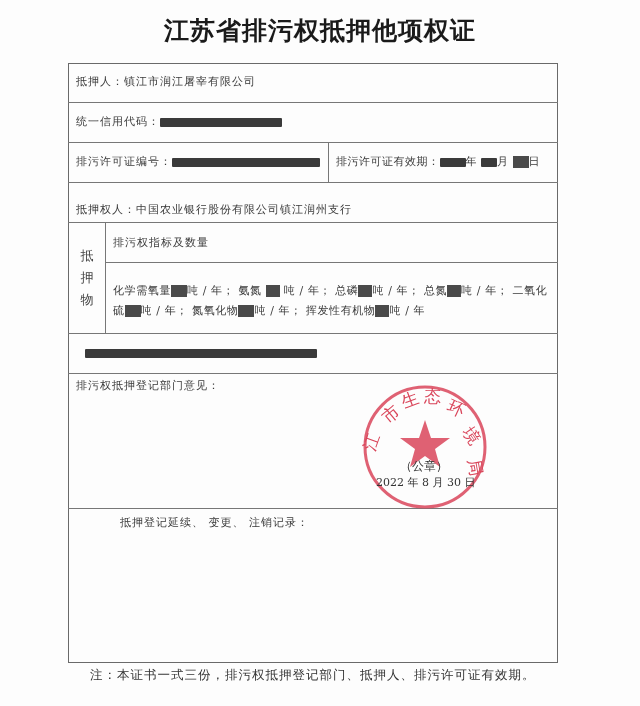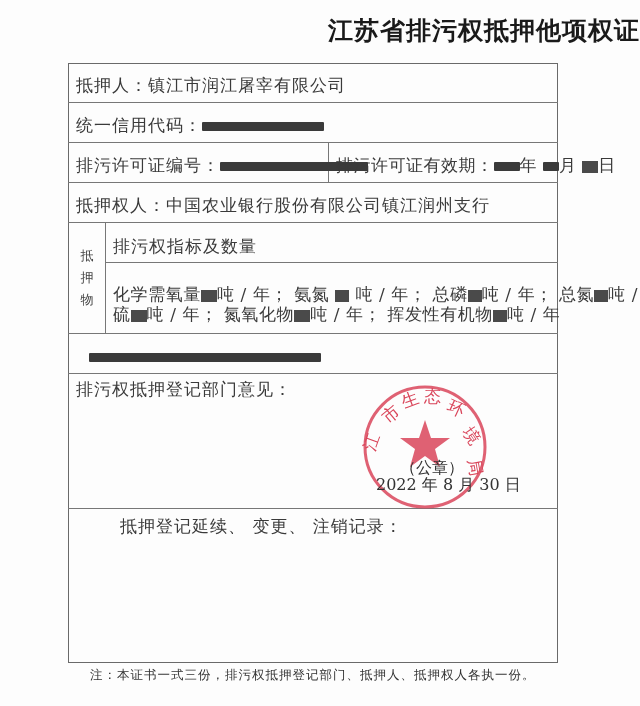--- a/index.html
+++ b/index.html
@@ -1,25 +1,25 @@
 <!DOCTYPE html>
 <html><head>
 <meta charset="utf-8">
 <style>
   html, body { margin:0; padding:0; }
   body { width:640px; height:706px; background:#fdfdfd; position:relative; overflow:hidden;
          font-family:"DejaVu Serif","Liberation Serif",serif; color:#333; }
-  .title { position:absolute; left:0; top:14px; width:640px; text-align:right;
+  .title { position:absolute; left:0; top:14px; width:640px; text-align:center;
            font-size:25px; font-weight:bold; color:#1a1a1a; letter-spacing:1px;
            font-family:"DejaVu Sans","Liberation Sans",sans-serif; }
   .tbl { position:absolute; left:68px; top:63px; width:490px; height:600px;
          border:1.5px solid #6a6a6a; box-sizing:border-box; }
   .hl { position:absolute; height:0; border-top:1.5px solid #777; }
   .vl { position:absolute; width:0; border-left:1.5px solid #777; }
-  .txt { position:absolute; font-size:17px; color:#3a3a3a; white-space:nowrap; letter-spacing:1px; }
+  .txt { position:absolute; font-size:11px; color:#3a3a3a; white-space:nowrap; letter-spacing:1px; }
   .red { display:inline-block; background:#3a3a3a; height:9px; vertical-align:middle; border-radius:1px; }
   .redb { display:inline-block; background:#4a4a4a; height:12px; vertical-align:middle; }
   .vert { position:absolute; font-size:13px; color:#444; width:20px; text-align:center; line-height:22px; }
   .stamp { position:absolute; left:360px; top:382px; width:130px; height:130px; }
   .note { position:absolute; left:90px; top:667px; font-size:12.5px; color:#333; letter-spacing:1px; white-space:nowrap; }
 </style>
 </head>
 <body>
 
 <div class="title">江苏省排污权抵押他项权证</div>
@@ -48,21 +48,21 @@
 
 <div class="txt" style="left:76px; top:154px;text-align:right;">
   <span>排污许可证编号：</span><span class="red" style="width:148px;"></span>
 </div>
 <div class="txt" style="left:336px; top:154px; letter-spacing:0.5px;">
   <span>排污许可证有效期：</span><span class="red" style="width:26px;"></span><span>年</span>
   <span class="red" style="width:16px;"></span><span>月</span>
   <span class="redb" style="width:16px;"></span><span>日</span>
 </div>
 
-<div class="txt" style="left:76px; top:194px;text-align:center;">
+<div class="txt" style="left:76px; top:202px;text-align:center;">
   <span>抵押权人：</span><span>中国农业银行股份有限公司镇江润州支行</span>
 </div>
 
 <div class="vert" style="left:77px; top:245px;">
   <div>抵</div>
   <div>押</div>
   <div>物</div>
 </div>
 
 <div class="txt" style="left:113px; top:235px;">排污权指标及数量</div>
@@ -92,18 +92,18 @@
     <polygon points="65,38 71,56 90,56 75,67 80,85 65,74 50,85 55,67 40,56 59,56" fill="#d9455a" opacity="0.85"></polygon>
     <text x="28" y="42" font-size="17" fill="#d9455a" font-family="DejaVu Serif, serif" transform="rotate(-40 28 42)">市</text>
     <text x="44" y="26" font-size="17" fill="#d9455a" font-family="DejaVu Serif, serif" transform="rotate(-20 44 26)">生</text>
     <text x="64" y="20" font-size="17" fill="#d9455a" font-family="DejaVu Serif, serif">态</text>
     <text x="86" y="28" font-size="17" fill="#d9455a" font-family="DejaVu Serif, serif" transform="rotate(25 86 28)">环</text>
     <text x="102" y="50" font-size="17" fill="#d9455a" font-family="DejaVu Serif, serif" transform="rotate(55 102 50)">境</text>
     <text x="108" y="78" font-size="17" fill="#d9455a" font-family="DejaVu Serif, serif" transform="rotate(80 108 78)">局</text>
     <text x="14" y="70" font-size="17" fill="#d9455a" font-family="DejaVu Serif, serif" transform="rotate(-70 14 70)">江</text>
   </svg>
 </div>
-<div class="txt" style="left:400px; top:458px; font-size:16px; color:#333; letter-spacing:0;">（公章）</div>
-<div class="txt" style="left:376px; top:475px; font-size:16px; color:#333; letter-spacing:0;">2022 年 8 月 30 日</div>
+<div class="txt" style="left:400px; top:458px; font-size:12px; color:#333; letter-spacing:0;">（公章）</div>
+<div class="txt" style="left:376px; top:475px; font-size:11px; color:#333; letter-spacing:0;">2022 年 8 月 30 日</div>
 
 <div class="txt" style="left:76px; top:515px;margin-left:44px;">抵押登记延续、 变更、 注销记录：</div>
 
-<div class="note">注：本证书一式三份，排污权抵押登记部门、抵押人、抵押权人各执一份。</div>
+<div class="note">注：本证书一式三份，排污权抵押登记部门、抵押人、排污许可证有效期。</div>
 
 </body></html>

